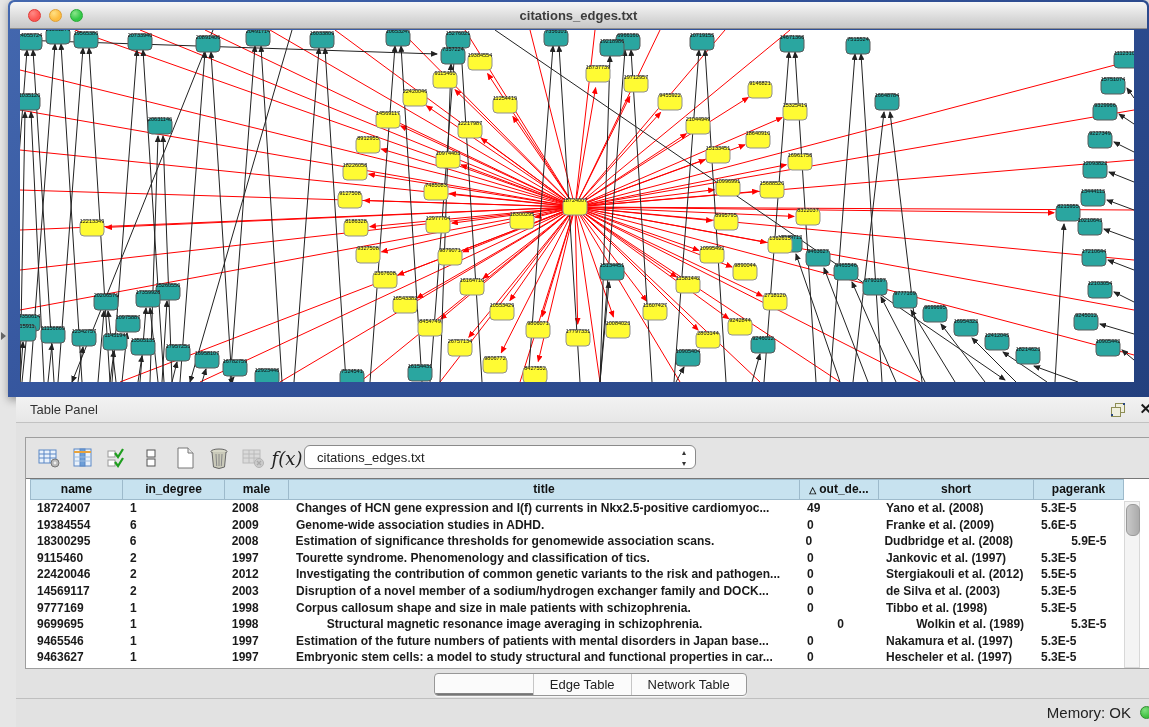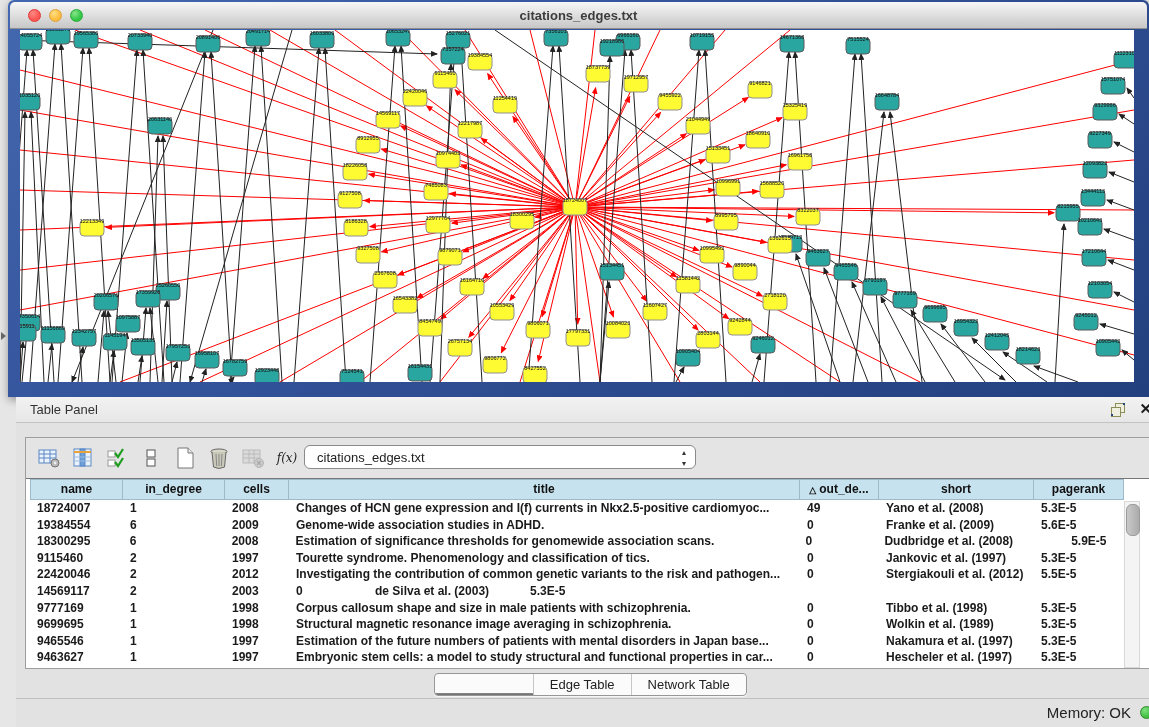--- a/index.html
+++ b/index.html
@@ -50,21 +50,21 @@
     position:absolute;right:13px;top:3px;font-size:15px;font-weight:bold;color:#1a1a1a;
     line-height:18px;cursor:default;
   }
   .tp-box{
     position:absolute;left:9px;top:40px;width:1130px;height:232px;
     border:1px solid #9E9E9E;background:#E4E4E4;box-sizing:border-box;
   }
   .toolbar{position:absolute;left:0;top:0;right:0;height:40px;display:flex;align-items:center;}
   .tb-btn{width:30px;height:26px;margin-left:4px;display:flex;align-items:center;justify-content:center;}
   .tb-btn:first-child{margin-left:8px;}
-  .tb-fx{font-family:"DejaVu Serif",serif;font-style:italic;font-size:12px;color:#222;}
+  .tb-fx{font-family:"DejaVu Serif",serif;font-style:italic;font-size:18px;color:#222;}
   .dropdown{
     position:absolute;left:278px;top:7px;width:392px;height:24px;
     background:#fff;border:1px solid #8a8a8a;border-radius:6px;
     font-size:13px;color:#222;line-height:24px;padding-left:12px;box-sizing:border-box;
   }
   .dd-arrows{position:absolute;right:9px;top:1px;font-size:8px;line-height:11px;color:#333;text-align:center;}
   .table-area{
     position:absolute;left:0;top:40px;right:0;bottom:0;
     background:#fff;border-top:1px solid #777;font-weight:bold;
   }
@@ -820,21 +820,21 @@
         </div>
       </div>
     <div class="dropdown">
       <span>citations_edges.txt</span>
       <div class="dd-arrows">▴<br>▾</div>
     </div>
     <div class="table-area">
       <div class="thead" id="thead">
           <div class="th" style="width: 93px;"><span>name</span></div>
           <div class="th" style="width: 102px;"><span>in_degree</span></div>
-          <div class="th" style="width: 64px;"><span>cells</span></div>
+          <div class="th" style="width: 64px;"><span>male</span></div>
           <div class="th" style="width: 511px;"><span>title</span></div>
           <div class="th" style="width: 79px;"><span class="sort-tri">△</span><span>out_de...</span></div>
           <div class="th" style="width: 155px;"><span>short</span></div>
           <div class="th" style="width: 90px;"><span>pagerank</span></div>
         </div>
       <div id="tbody">
           <div class="trow">
             <div class="td" style="width: 93px;">18724007</div>
             <div class="td" style="width: 102px;">1</div>
             <div class="td" style="width: 64px;">2008</div>
@@ -876,38 +876,39 @@
             <div class="td" style="width: 64px;">2012</div>
             <div class="td" style="width: 511px;">Investigating the contribution of common genetic variants to the risk and pathogen...</div>
             <div class="td" style="width: 79px;">0</div>
             <div class="td" style="width: 155px;">Stergiakouli et al. (2012)</div>
             <div class="td" style="width: 90px;">5.5E-5</div>
           </div>
           <div class="trow">
             <div class="td" style="width: 93px;">14569117</div>
             <div class="td" style="width: 102px;">2</div>
             <div class="td" style="width: 64px;">2003</div>
+            <div class="td" style="width: 511px;">Disruption of a novel member of a sodium/hydrogen exchanger family and DOCK...</div>
             <div class="td" style="width: 79px;">0</div>
             <div class="td" style="width: 155px;">de Silva et al. (2003)</div>
             <div class="td" style="width: 90px;">5.3E-5</div>
           </div>
           <div class="trow">
             <div class="td" style="width: 93px;">9777169</div>
             <div class="td" style="width: 102px;">1</div>
             <div class="td" style="width: 64px;">1998</div>
             <div class="td" style="width: 511px;">Corpus callosum shape and size in male patients with schizophrenia.</div>
             <div class="td" style="width: 79px;">0</div>
             <div class="td" style="width: 155px;">Tibbo et al. (1998)</div>
             <div class="td" style="width: 90px;">5.3E-5</div>
           </div>
           <div class="trow">
             <div class="td" style="width: 93px;">9699695</div>
             <div class="td" style="width: 102px;">1</div>
             <div class="td" style="width: 64px;">1998</div>
-            <div class="td" style="width: 511px;">Structural magnetic resonance image averaging in schizophrenia.</div>
+            <div class="td" style="width: 511px; margin-left: 31px;">Structural magnetic resonance image averaging in schizophrenia.</div>
             <div class="td" style="width: 79px;">0</div>
             <div class="td" style="width: 155px;">Wolkin et al. (1989)</div>
             <div class="td" style="width: 90px;">5.3E-5</div>
           </div>
           <div class="trow">
             <div class="td" style="width: 93px;">9465546</div>
             <div class="td" style="width: 102px;">1</div>
             <div class="td" style="width: 64px;">1997</div>
             <div class="td" style="width: 511px;">Estimation of the future numbers of patients with mental disorders in Japan base...</div>
             <div class="td" style="width: 79px;">0</div>

